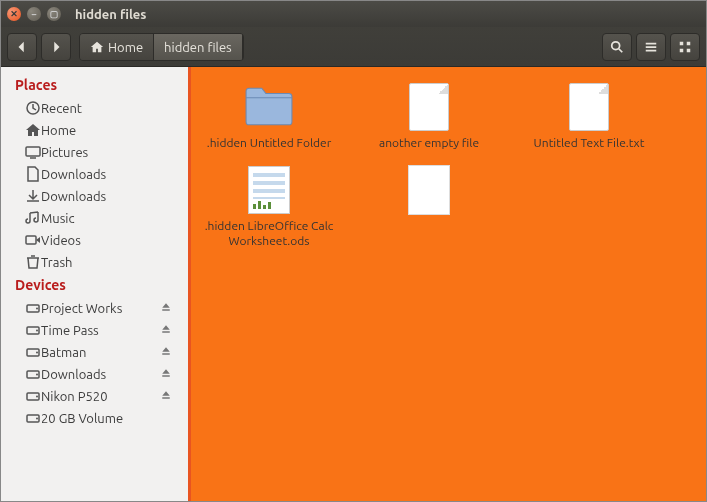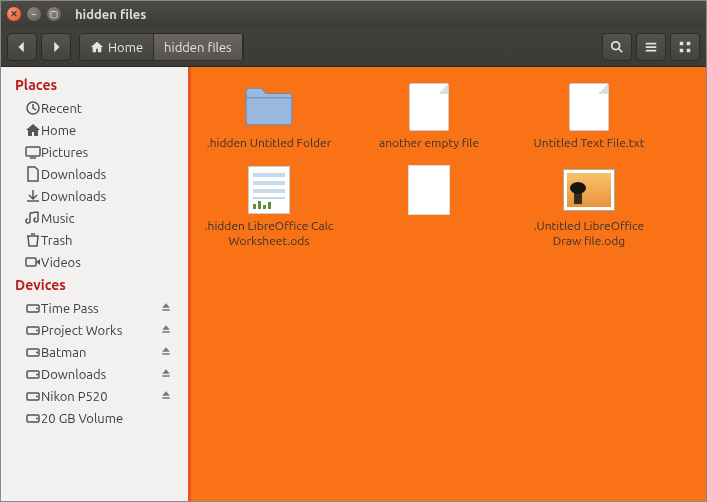--- a/index.html
+++ b/index.html
@@ -156,57 +156,57 @@
           <span class="side-icon">
             <svg viewBox="0 0 16 16">
               <path d="M5 3v8a2 2 0 1 1-2-2M13 2v8a2 2 0 1 1-2-2M5 3l8-1" stroke="#555" stroke-width="1.5" fill="none"></path>
             </svg>
           </span>
           <span>Music</span>
         </div>
         <div class="side-item">
           <span class="side-icon">
             <svg viewBox="0 0 16 16">
-              <path d="M3 4h10l-1 10H4zM2 4h12M6 2h4" stroke="#555" stroke-width="1.5" fill="none"></path>
-            </svg>
-          </span>
-          <span>Trash</span>
-        </div>
-        <div class="side-item">
-          <span class="side-icon">
-            <svg viewBox="0 0 16 16">
               <rect x="1" y="4" width="10" height="8" rx="1" fill="none" stroke="#555" stroke-width="1.5"></rect>
               <path d="M11 8l4-3v6z"></path>
             </svg>
           </span>
           <span>Videos</span>
+        </div>
+        <div class="side-item">
+          <span class="side-icon">
+            <svg viewBox="0 0 16 16">
+              <path d="M3 4h10l-1 10H4zM2 4h12M6 2h4" stroke="#555" stroke-width="1.5" fill="none"></path>
+            </svg>
+          </span>
+          <span>Trash</span>
         </div>
       </div>
     <div class="side-header">Devices</div>
     <div id="devices">
         <div class="side-item">
           <span class="side-icon">
             <svg viewBox="0 0 16 16">
               <rect x="2" y="5" width="12" height="7" rx="1" fill="none" stroke="#555" stroke-width="1.5"></rect>
               <circle cx="12" cy="8.5" r="1" fill="#555"></circle>
             </svg>
           </span>
+          <span>Project Works</span>
+          <span class="eject"><svg viewBox="0 0 16 16">
+              <path d="M8 3 3 9h10zM3 11h10v2H3z"></path>
+            </svg></span>
+        </div>
+        <div class="side-item">
+          <span class="side-icon">
+            <svg viewBox="0 0 16 16">
+              <rect x="2" y="5" width="12" height="7" rx="1" fill="none" stroke="#555" stroke-width="1.5"></rect>
+              <circle cx="12" cy="8.5" r="1" fill="#555"></circle>
+            </svg>
+          </span>
           <span>Time Pass</span>
-          <span class="eject"><svg viewBox="0 0 16 16">
-              <path d="M8 3 3 9h10zM3 11h10v2H3z"></path>
-            </svg></span>
-        </div>
-        <div class="side-item">
-          <span class="side-icon">
-            <svg viewBox="0 0 16 16">
-              <rect x="2" y="5" width="12" height="7" rx="1" fill="none" stroke="#555" stroke-width="1.5"></rect>
-              <circle cx="12" cy="8.5" r="1" fill="#555"></circle>
-            </svg>
-          </span>
-          <span>Project Works</span>
           <span class="eject"><svg viewBox="0 0 16 16">
               <path d="M8 3 3 9h10zM3 11h10v2H3z"></path>
             </svg></span>
         </div>
         <div class="side-item">
           <span class="side-icon">
             <svg viewBox="0 0 16 16">
               <rect x="2" y="5" width="12" height="7" rx="1" fill="none" stroke="#555" stroke-width="1.5"></rect>
               <circle cx="12" cy="8.5" r="1" fill="#555"></circle>
             </svg>
@@ -286,24 +286,15 @@
               </div>
             </div>
           </div>
           <div class="file-label">.hidden LibreOffice Calc Worksheet.ods</div>
         </div>
         <div class="file">
           <div class="file-icon">
             <div class="ico-svg"></div>
           </div>
         </div>
-        <div class="file">
-          <div class="file-icon">
-            <div class="ico-draw">
-              <div class="draw-img"></div>
-              <div class="draw-tree"></div>
-            </div>
-          </div>
-          <div class="file-label">.Untitled LibreOffice Draw file.odg</div>
-        </div>
       </div>
   </div>
 </div>
 
 </body></html>

